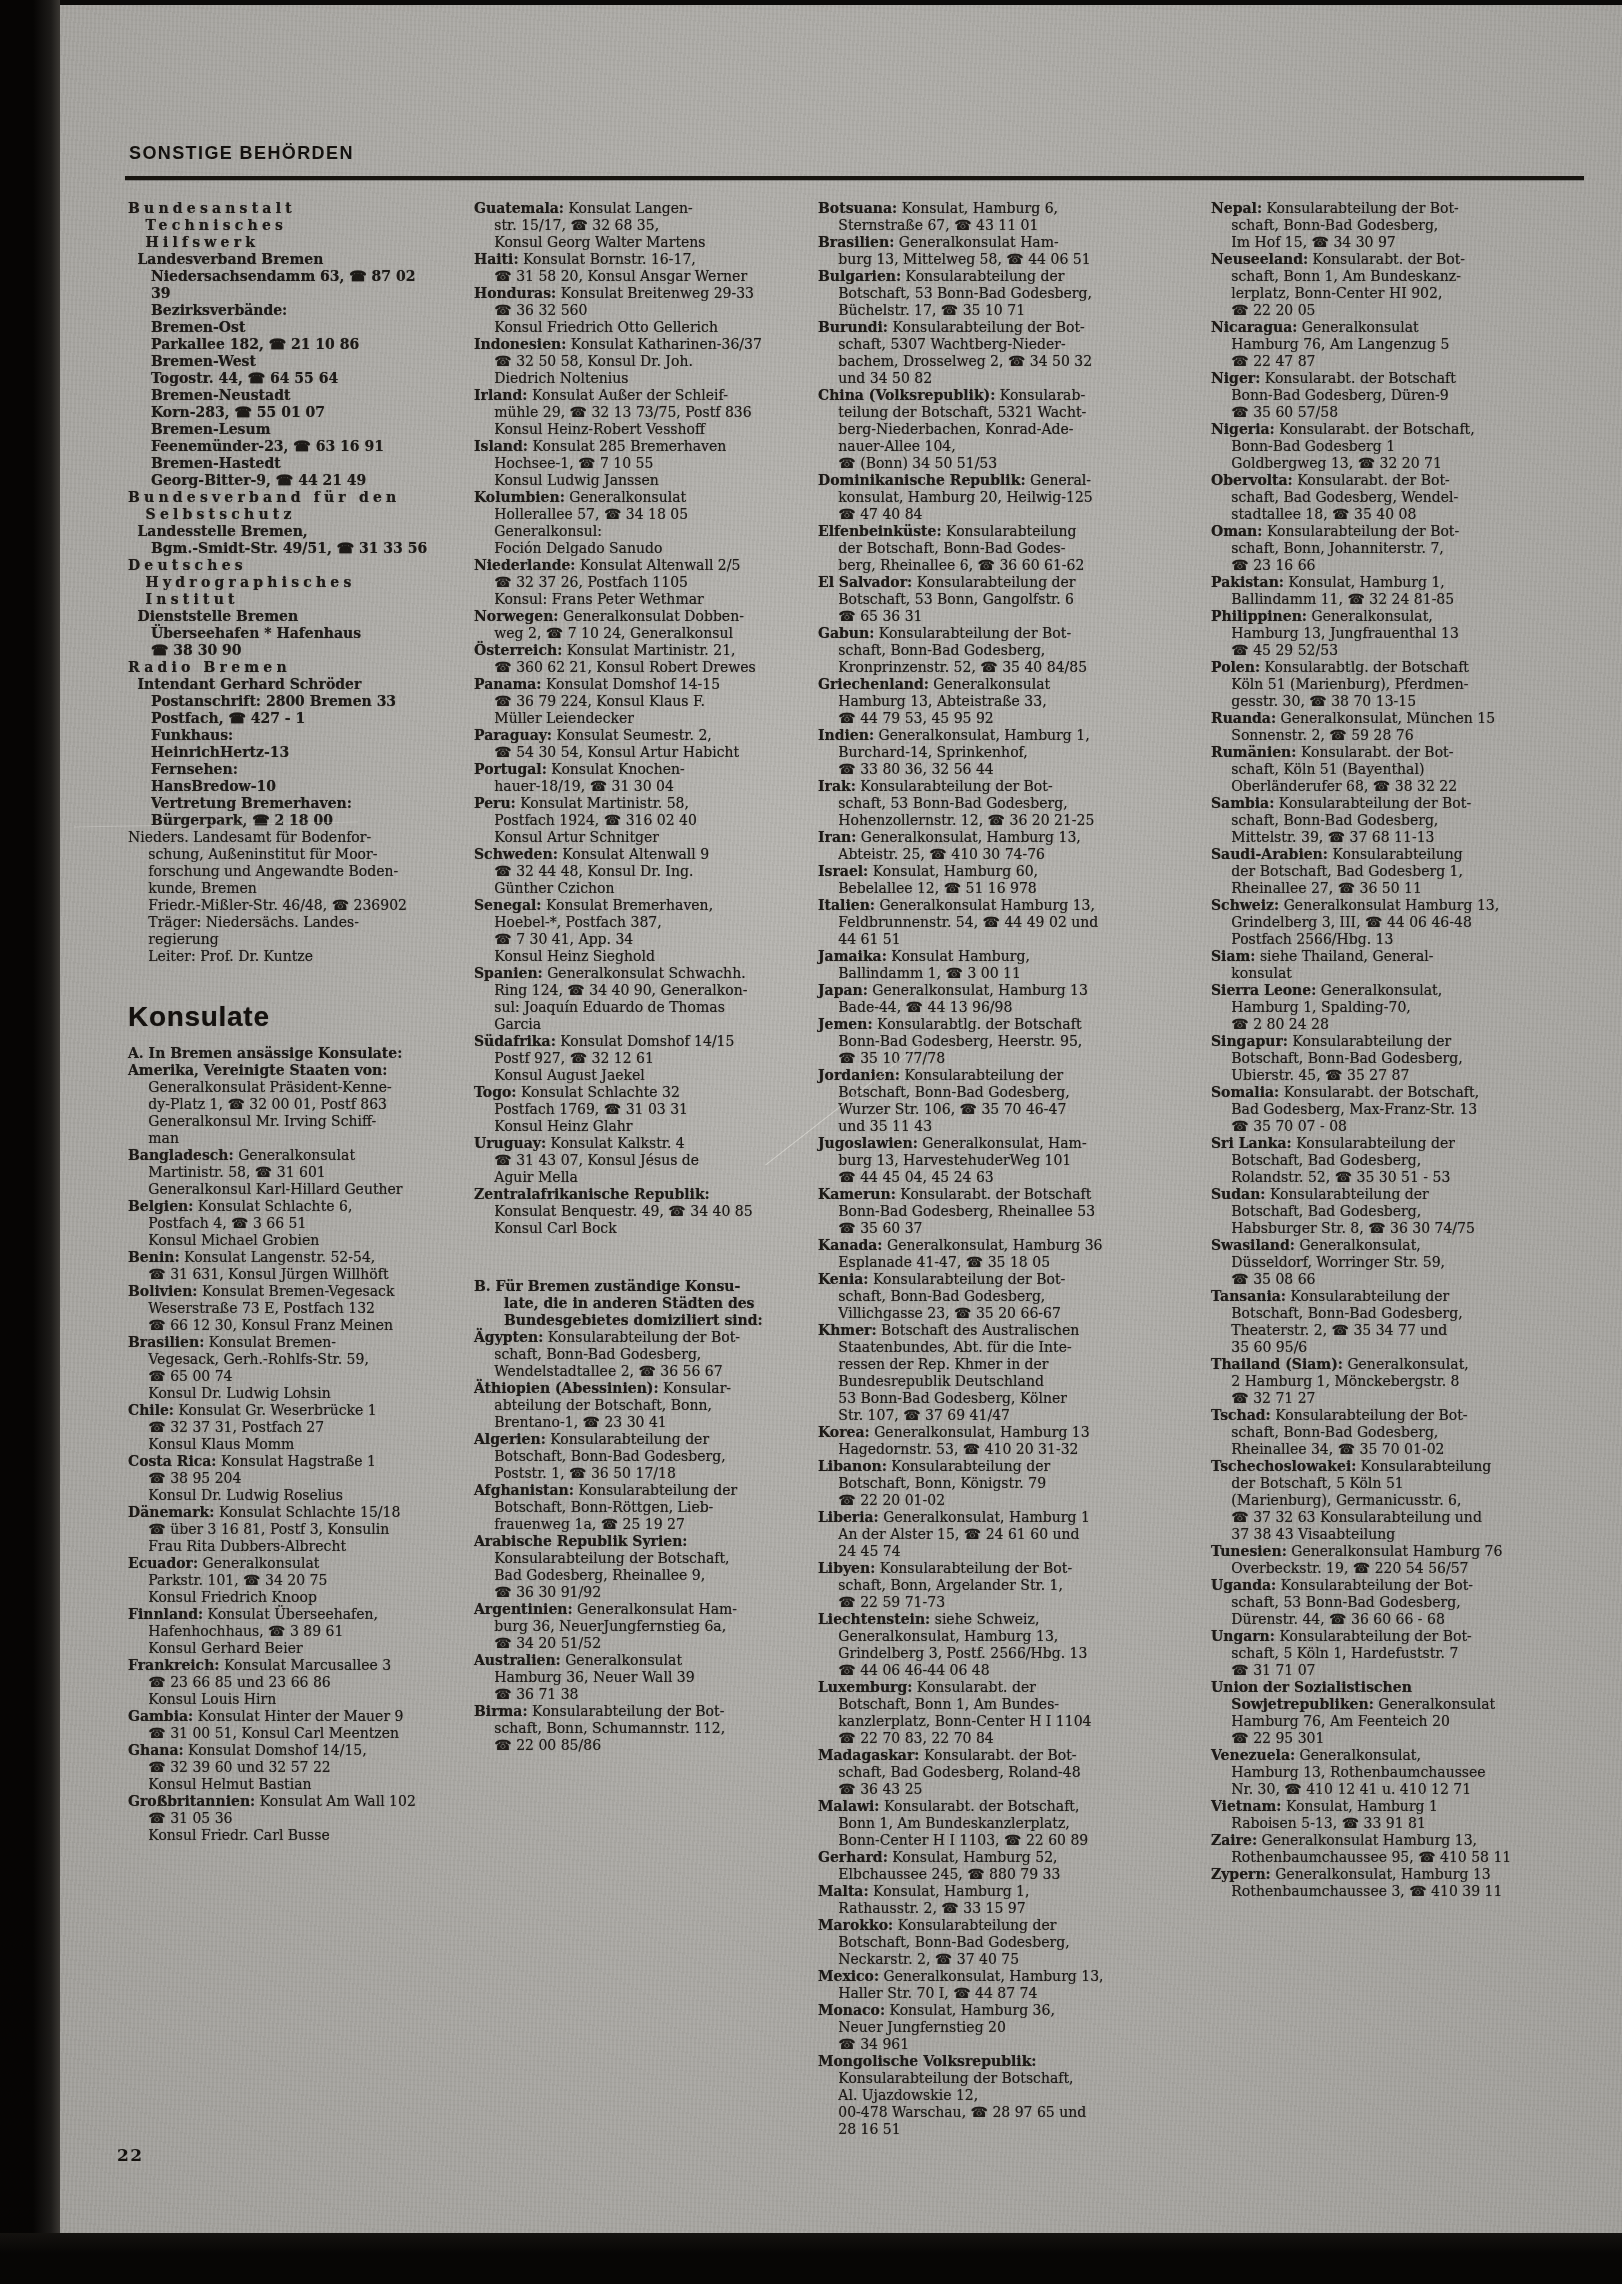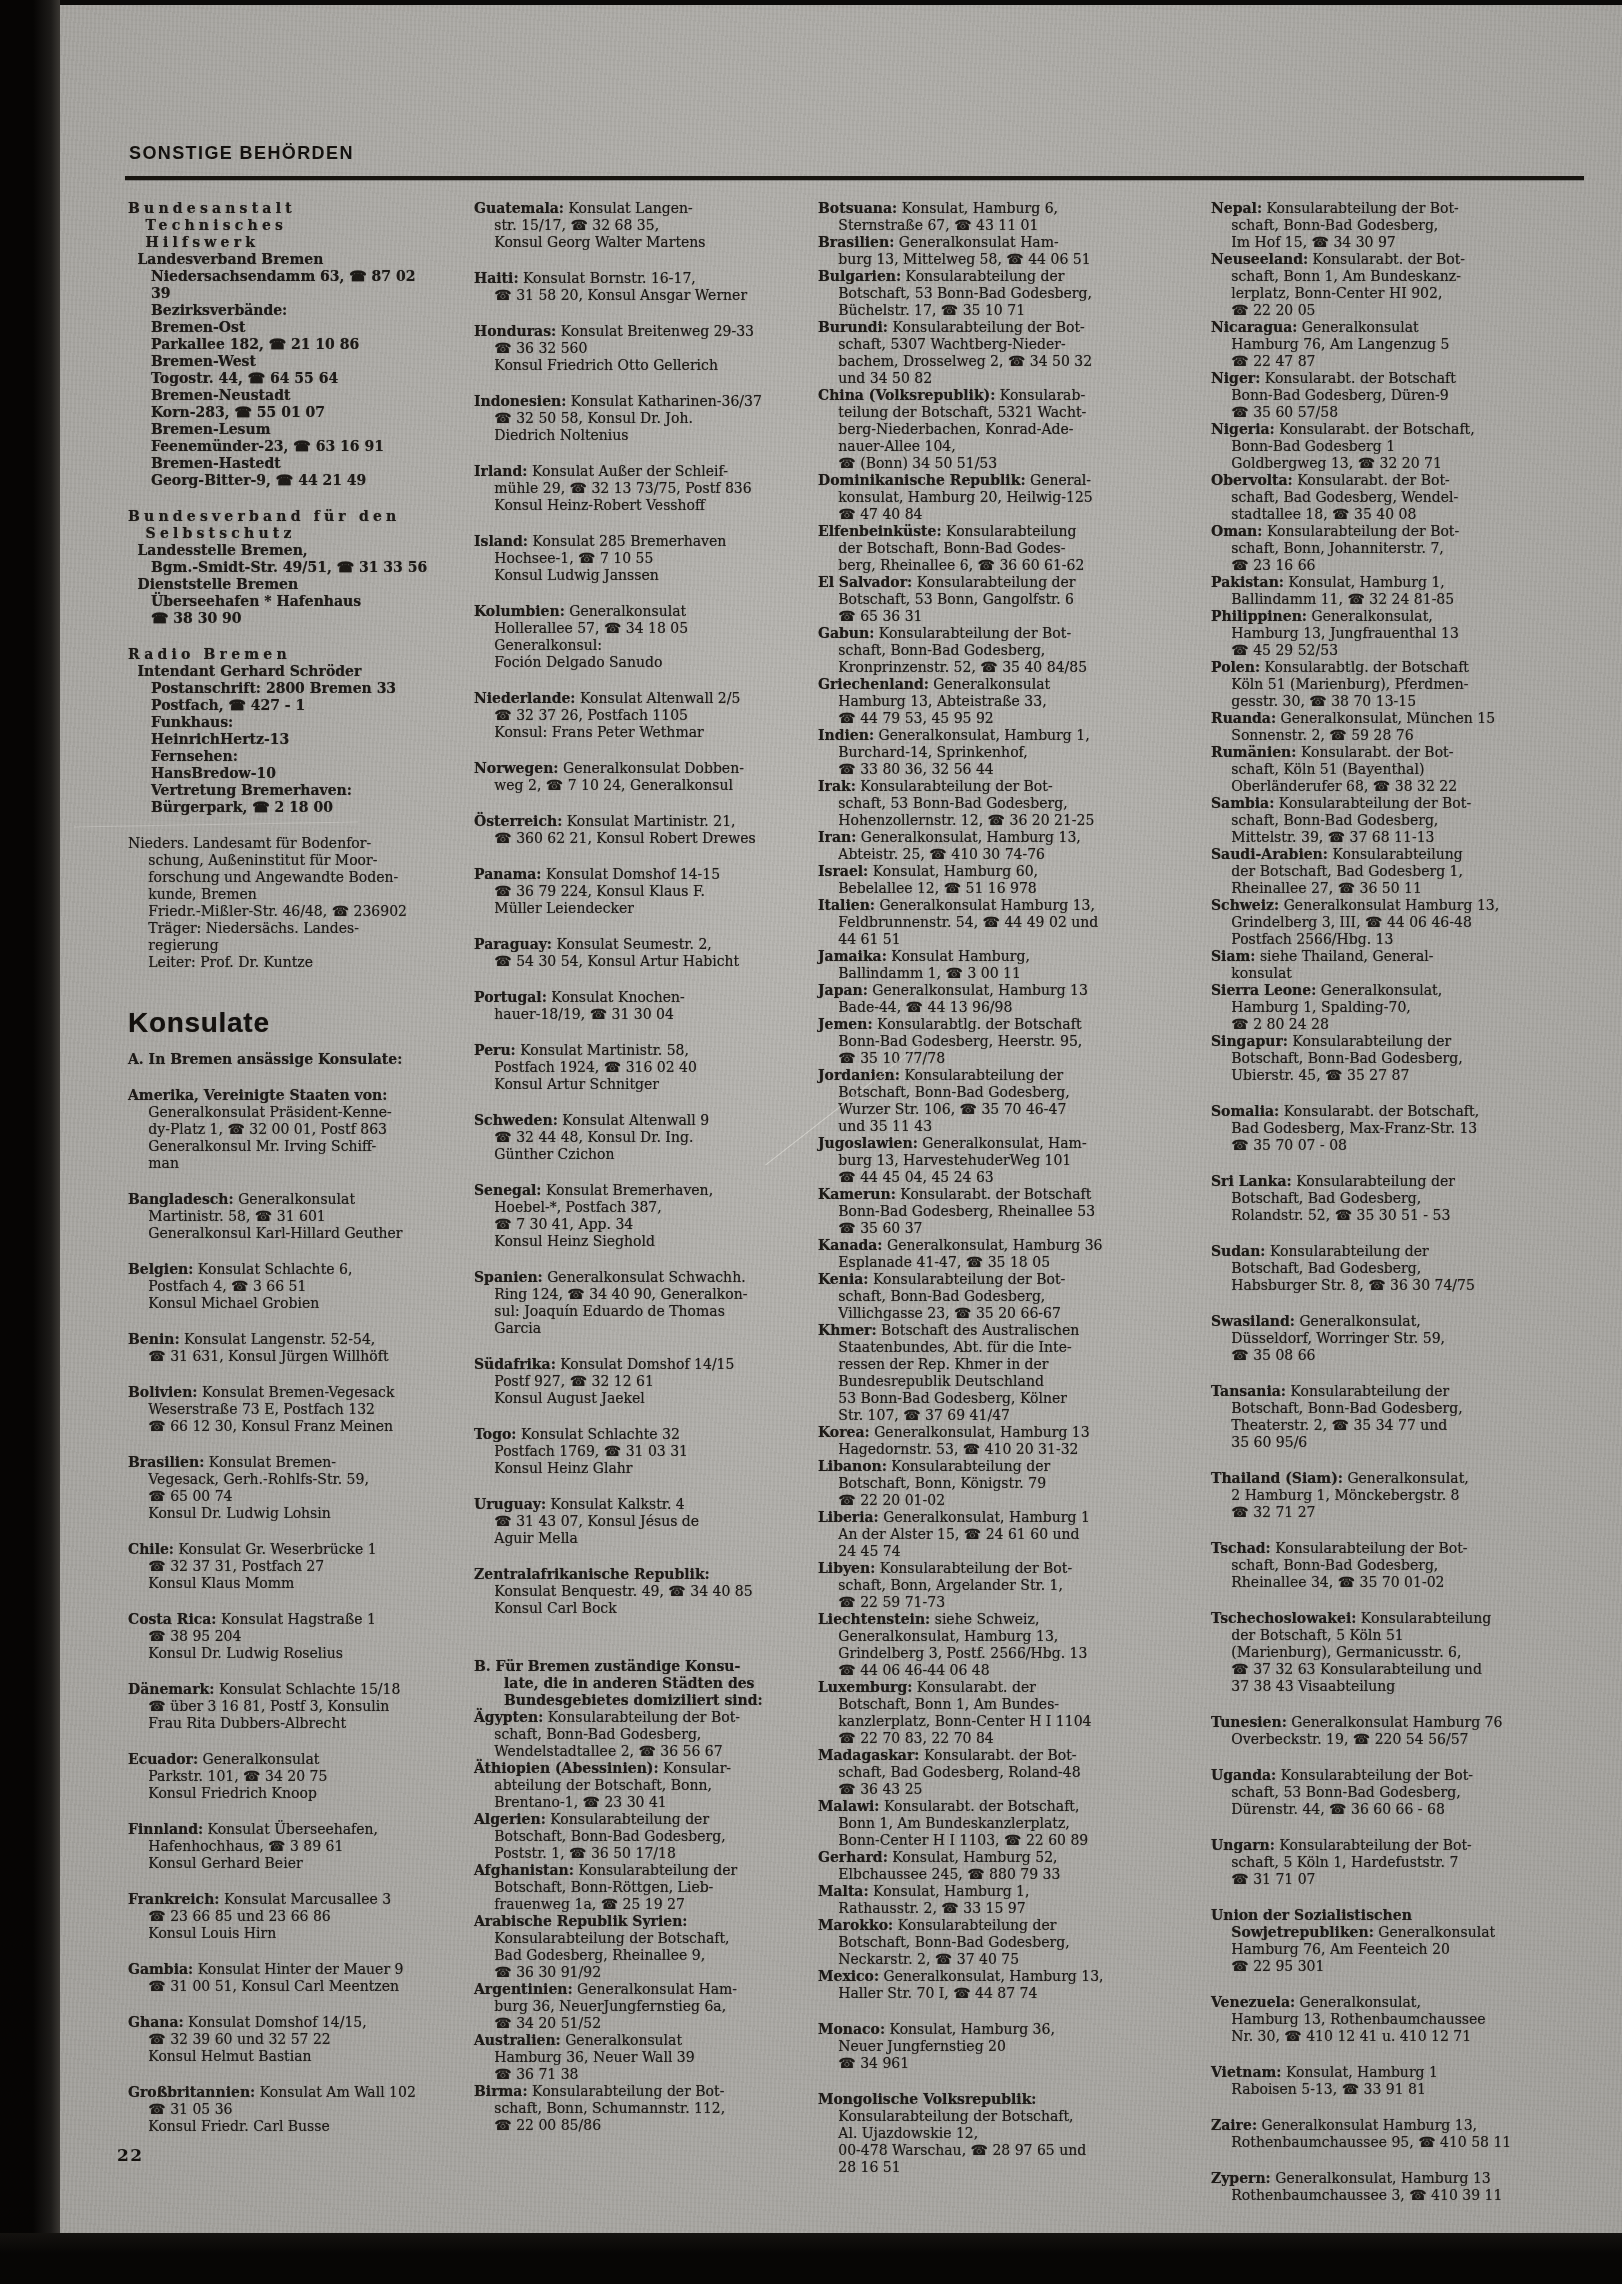--- a/index.html
+++ b/index.html
@@ -23,21 +23,21 @@
   .rule{position:absolute;left:65px;top:171px;width:1459px;height:4.1px;background:#17140f;
         box-shadow:0 0.7px 0 rgba(0,0,0,.35);}
   .col{position:absolute;top:195px;font-size:14px;line-height:17px;
        text-shadow:0 0 0.7px rgba(30,26,22,.65);}
   .col1{left:68px;width:306px;}
   .col2{left:414px;width:343px;}
   .col3{left:758px;width:386px;}
   .col4{left:1151px;width:379px;}
   .blk{margin:0;padding-left:20.3px;text-indent:-20.3px;white-space:pre-line;}
   .blk b{font-weight:bold;}
-  .gap{margin-top:19px;}
+  .gap{}
   .kicker{font-weight:bold;letter-spacing:.30em;padding-left:17.6px;text-indent:-17.6px;}
   .plain{padding-left:23px;text-indent:-13.5px;font-weight:bold;}
   .title{font-family:"Liberation Sans",sans-serif;font-weight:bold;font-size:28px;
          letter-spacing:0.7px;padding:0;text-indent:0;margin:43px 0 20.3px 0;color:#14110e;}
   .sub{font-weight:bold;padding-left:30px;text-indent:-30px;}
   .sub.gap{margin-top:41px;}
   .pagenum{position:absolute;left:57px;top:2140px;font-weight:bold;font-size:17px;
            letter-spacing:1.4px;color:#14110e;}
   .scratch{position:absolute;background:rgba(235,233,228,.55);pointer-events:none;}
   .s1{left:684px;top:1097px;width:203px;height:1.4px;transform:rotate(-38deg);}
@@ -65,20 +65,22 @@
 Bremen-Neustadt
 Korn-283, ☎ 55 01 07
 Bremen-Lesum
 Feenemünder-23, ☎ 63 16 91
 Bremen-Hastedt
 Georg-Bitter-9, ☎ 44 21 49</p>
         <p class="blk kicker gap">Bundesverband für den
 Selbstschutz</p>
         <p class="blk plain">Landesstelle Bremen,
 Bgm.-Smidt-Str. 49/51, ☎ 31 33 56</p>
+        <p class="blk kicker gap">Deutsches
+Hydrographisches Institut</p>
         <p class="blk plain">Dienststelle Bremen
 Überseehafen * Hafenhaus
 ☎ 38 30 90</p>
         <p class="blk kicker gap">Radio Bremen</p>
         <p class="blk plain">Intendant Gerhard Schröder
 Postanschrift: 2800 Bremen 33
 Postfach, ☎ 427 - 1
 Funkhaus:
 HeinrichHertz-13
 Fernsehen:

